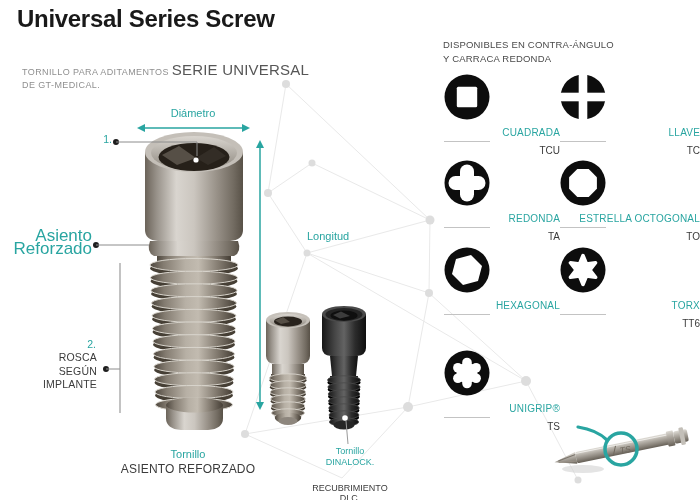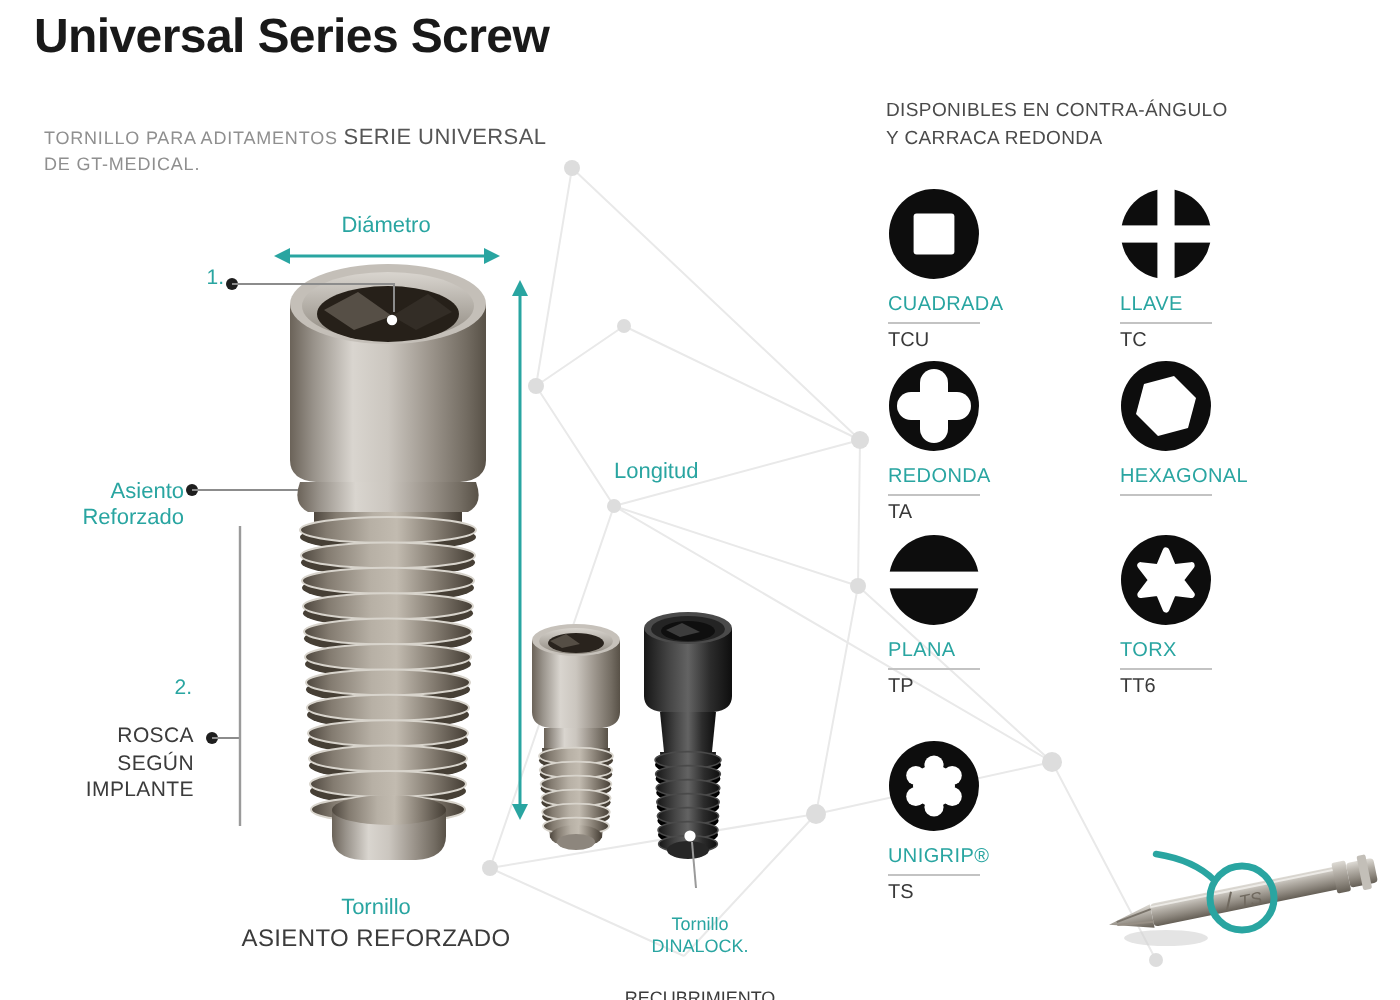--- a/index.html
+++ b/index.html
@@ -1,34 +1,34 @@
 <!DOCTYPE html>
 <html><head>
 <meta charset="utf-8">
 <style>
   html,body{margin:0;padding:0;background:#fff;font-family:"Liberation Sans",sans-serif;}
   .stage{position:relative;width:700px;height:500px;background:#fff;overflow:hidden;}
   .abs{position:absolute;}
   svg{display:block;}
   .title{left:17px;top:5px;font-size:24px;font-weight:bold;color:#191919;letter-spacing:-0.3px;}
   .intro{left:22px;top:63px;font-size:9px;color:#8f8f8f;letter-spacing:.4px;line-height:13px;}
-  .intro .strong{font-size:11px;color:#565656;letter-spacing:.2px;}
-  .pre{white-space:pre-line;margin-top:11px;}
+  .intro .strong{font-size:15px;color:#565656;letter-spacing:.2px;}
+  .pre{white-space:pre-line;}
   .right-head{left:443px;top:38px;font-size:9.5px;color:#4a4a4a;letter-spacing:.2px;line-height:14px;}
   .dim-label{font-size:11px;color:#29A5A1;}
   .callout-num{font-size:10.5px;color:#29A5A1;text-align:right;}
   .callout-text{font-size:10.5px;color:#3b3b3b;text-align:right;line-height:14px;letter-spacing:.2px;}
-  .seat-label{font-size:11px;color:#29A5A1;text-align:right;line-height:13px;}
+  .seat-label{font-size:17px;color:#29A5A1;text-align:right;line-height:13px;}
   .screw-label{text-align:center;}
   .screw-label .l1{font-size:11px;color:#29A5A1;}
   .screw-label .l2{font-size:12px;color:#3b3b3b;letter-spacing:.2px;margin-top:2px;}
   .dlc-label{text-align:center;}
   .dlc-label .l1{font-size:9px;color:#29A5A1;line-height:11px;}
   .dlc-label .l2{font-size:9px;color:#3b3b3b;margin-top:15px;}
-  #head-grid{left:444px;top:94px;width:256px;display:grid;grid-template-columns:116px 1fr;}
+  #head-grid{left:444px;top:74px;width:256px;display:grid;grid-template-columns:116px 1fr;text-align:right;}
   .ht-cell:nth-child(-n+2){height:86px;}
   .ht-cell:nth-child(n+3):nth-child(-n+4){height:87px;}
   .ht-cell:nth-child(n+5):nth-child(-n+6){height:103px;}
   .ht-icon{width:46px;height:46px;}
   .ht-label{margin-top:7px;font-size:10px;color:#29A5A1;letter-spacing:.2px;}
   .ht-rule{width:46px;height:1px;background:#c3c3c3;margin:3px 0;}
   .ht-code{font-size:10px;color:#3a3a3a;white-space:pre-line;line-height:12px;}
 </style>
 </head>
 <body>
@@ -291,36 +291,36 @@
           </svg>
         </div>
         <div class="ht-label">REDONDA</div>
         <div class="ht-rule"></div>
         <div class="ht-code">TA</div>
       </div>
       <div class="ht-cell">
         <div class="ht-icon">
           <svg width="46" height="46" viewBox="0 0 46 46">
             <circle cx="23" cy="23" r="22.5" fill="#0d0d0d"></circle>
+            <polygon points="36.9,28.7 28.7,36.9 17.3,36.9 9.1,28.7 9.1,17.3 17.3,9.1 28.7,9.1 36.9,17.3" fill="#fff"></polygon>
+          </svg>
+        </div>
+        <div class="ht-label">ESTRELLA OCTOGONAL</div>
+        <div class="ht-rule"></div>
+        <div class="ht-code">TO</div>
+      </div>
+      <div class="ht-cell">
+        <div class="ht-icon">
+          <svg width="46" height="46" viewBox="0 0 46 46">
+            <circle cx="23" cy="23" r="22.5" fill="#0d0d0d"></circle>
             <polygon points="27,8 38,19 34,34 19,38 8,27 12,12" fill="#fff"></polygon>
           </svg>
         </div>
         <div class="ht-label">HEXAGONAL</div>
         <div class="ht-rule"></div>
-      </div>
-      <div class="ht-cell">
-        <div class="ht-icon">
-          <svg width="46" height="46" viewBox="0 0 46 46">
-            <circle cx="23" cy="23" r="22.5" fill="#0d0d0d"></circle>
-            <rect x="0" y="18.8" width="46" height="8.4" fill="#fff"></rect>
-          </svg>
-        </div>
-        <div class="ht-label">PLANA</div>
-        <div class="ht-rule"></div>
-        <div class="ht-code">TP</div>
       </div>
       <div class="ht-cell">
         <div class="ht-icon">
           <svg width="46" height="46" viewBox="0 0 46 46">
             <circle cx="23" cy="23" r="22.5" fill="#0d0d0d"></circle>
             <polygon points="23,8.5 26.5,16.9 35.6,15.8 30,23 35.6,30.3 26.5,29.1 23,37.5 19.5,29.1 10.4,30.3 16,23 10.4,15.8 19.5,16.9" fill="#fff" stroke="#fff" stroke-width="3.5" stroke-linejoin="round"></polygon>
           </svg>
         </div>
         <div class="ht-label">TORX</div>
         <div class="ht-rule"></div>

